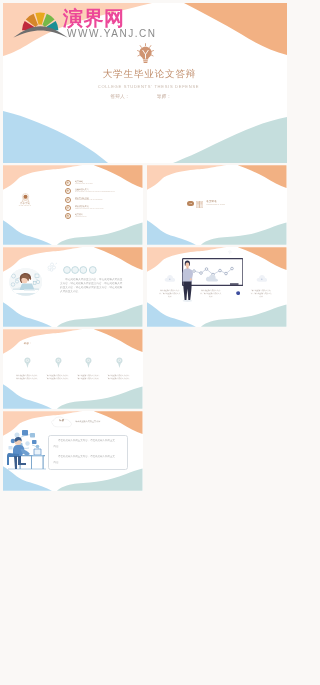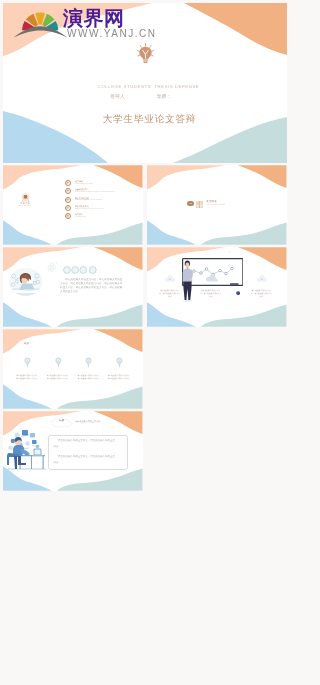--- a/index.html
+++ b/index.html
@@ -41,41 +41,41 @@
     </svg>
 
     <svg class="ov" style="left:0;top:0;" width="140" height="42" viewBox="0 0 140 42">
       <path d="M31.2,27.5 L19.0,27.3 A18.2,18.2 0 0 1 21.7,18.0 L32.1,24.4 A6.0,6.0 0 0 0 31.2,27.5 Z" fill="#c0283c"></path>
       <path d="M32.5,23.9 L22.8,16.4 A18.2,18.2 0 0 1 30.6,10.7 L35.0,22.0 A6.0,6.0 0 0 0 32.5,23.9 Z" fill="#d4862a"></path>
       <path d="M35.6,21.8 L32.4,10.1 A18.2,18.2 0 0 1 42.0,10.1 L38.8,21.8 A6.0,6.0 0 0 0 35.6,21.8 Z" fill="#e8a81f"></path>
       <path d="M39.4,22.0 L43.8,10.7 A18.2,18.2 0 0 1 51.6,16.4 L41.9,23.9 A6.0,6.0 0 0 0 39.4,22.0 Z" fill="#76b949"></path>
       <path d="M42.3,24.4 L52.7,18.0 A18.2,18.2 0 0 1 55.4,27.3 L43.2,27.5 A6.0,6.0 0 0 0 42.3,24.4 Z" fill="#1a8f95"></path>
       <path d="M10.4,34.6 C20.2,26.9 29.4,23.2 37.4,23.2 C45.8,23.2 54.8,27.0 64.6,34.6 C54.6,29.7 45.7,27.4 37.4,27.4 C29.4,27.4 20.4,29.7 10.4,34.6 Z" fill="#6e6e6e"></path>
     </svg>
-    <div class="ov" style="left:60px;top:4.5px;font-size:20px;font-weight:bold;color:#4c1d95;letter-spacing:0.5px;line-height:20px;">演界网</div>
+    <div class="ov" style="left:60px;top:4.5px;font-size:20px;font-weight:bold;color:#ec4899;letter-spacing:0.5px;line-height:20px;">演界网</div>
     <div class="ov" style="left:64px;top:27px;font-size:10px;color:#8a8a8a;letter-spacing:1.55px;line-height:8px;">WWW.YANJ.CN</div>
 
     <svg class="ov" style="left:131px;top:39px;" width="23" height="22.5" viewBox="0 0 30 28">
       <g stroke="#cf9472" stroke-width="1.1" stroke-linecap="round">
         <line x1="15" y1="1.5" x2="15" y2="4.3"></line>
         <line x1="8.0" y1="4.0" x2="9.6" y2="6.3"></line>
         <line x1="22.0" y1="4.0" x2="20.4" y2="6.3"></line>
         <line x1="4.6" y1="10.5" x2="7.3" y2="11.6"></line>
         <line x1="25.4" y1="10.5" x2="22.7" y2="11.6"></line>
         <line x1="5.1" y1="17.5" x2="7.6" y2="16.2"></line>
         <line x1="24.9" y1="17.5" x2="22.4" y2="16.2"></line>
       </g>
       <path d="M15,5.6 C10.4,5.6 7.0,9.0 7.0,13.2 C7.0,16.0 8.6,17.8 10.2,19.3 C11.2,20.3 11.6,21.2 11.7,22.2 L18.3,22.2 C18.4,21.2 18.8,20.3 19.8,19.3 C21.4,17.8 23,16.0 23,13.2 C23,9.0 19.6,5.6 15,5.6 Z" fill="#cf9472"></path>
       <rect x="11.8" y="23.1" width="6.4" height="1.5" rx="0.75" fill="#cf9472"></rect>
       <rect x="12.4" y="25.3" width="5.2" height="1.4" rx="0.7" fill="#cf9472"></rect>
       <path d="M11.5,10.2 L15,15.5 L18.5,10.2" fill="none" stroke="#ffffff" stroke-width="1.2" stroke-linejoin="round" stroke-linecap="round"></path>
       <line x1="15" y1="15.5" x2="15" y2="20.5" stroke="#ffffff" stroke-width="1.2" stroke-linecap="round"></line>
     </svg>
 
-    <div class="ov" style="left:6px;top:64.5px;width:281px;text-align:center;font-size:9.6px;color:#c08d6b;letter-spacing:0.8px;margin-top:45px;">大学生毕业论文答辩</div>
+    <div class="ov" style="left:6px;top:64.5px;width:281px;text-align:center;font-size:9.6px;color:#c08d6b;letter-spacing:0.8px;">大学生毕业论文答辩</div>
     <div class="ov" style="left:5px;top:81px;width:281px;text-align:center;font-size:4.1px;color:#c9b9ad;letter-spacing:0.68px;">COLLEGE STUDENTS' THESIS DEFENSE</div>
     <div class="ov" style="left:85px;top:90px;width:64px;text-align:center;font-size:4.8px;color:#c4ab9c;">答辩人：</div>
     <div class="ov" style="left:129px;top:90px;width:64px;text-align:center;font-size:4.8px;color:#c4ab9c;">导师：</div>
   </div>
 
   <div class="slide" style="left:3px;top:164.5px;width:139.5px;height:80px;">
     <svg width="139.5" height="80" viewBox="0 0 140 80">
       <rect x="0" y="0" width="140" height="80" fill="#ffffff"></rect>
       <path d="M0,0 L80,0 C72,0.9 67,1.8 63.3,2.6 C57,4 54,3.9 50.4,4.2 C45,4.7 42,5.4 37.5,6 C31,7 27,8.2 23.3,9.3 C18,11 16,12.6 14,14.8 C10,19 6,21.5 0,24.6 Z" fill="#fcd1b7"></path>
       <path d="M91,0 L140,0 L140,23 C133,21 126,17 118,12 C109,7 99,2.6 91,0 Z" fill="#f2b183"></path>

